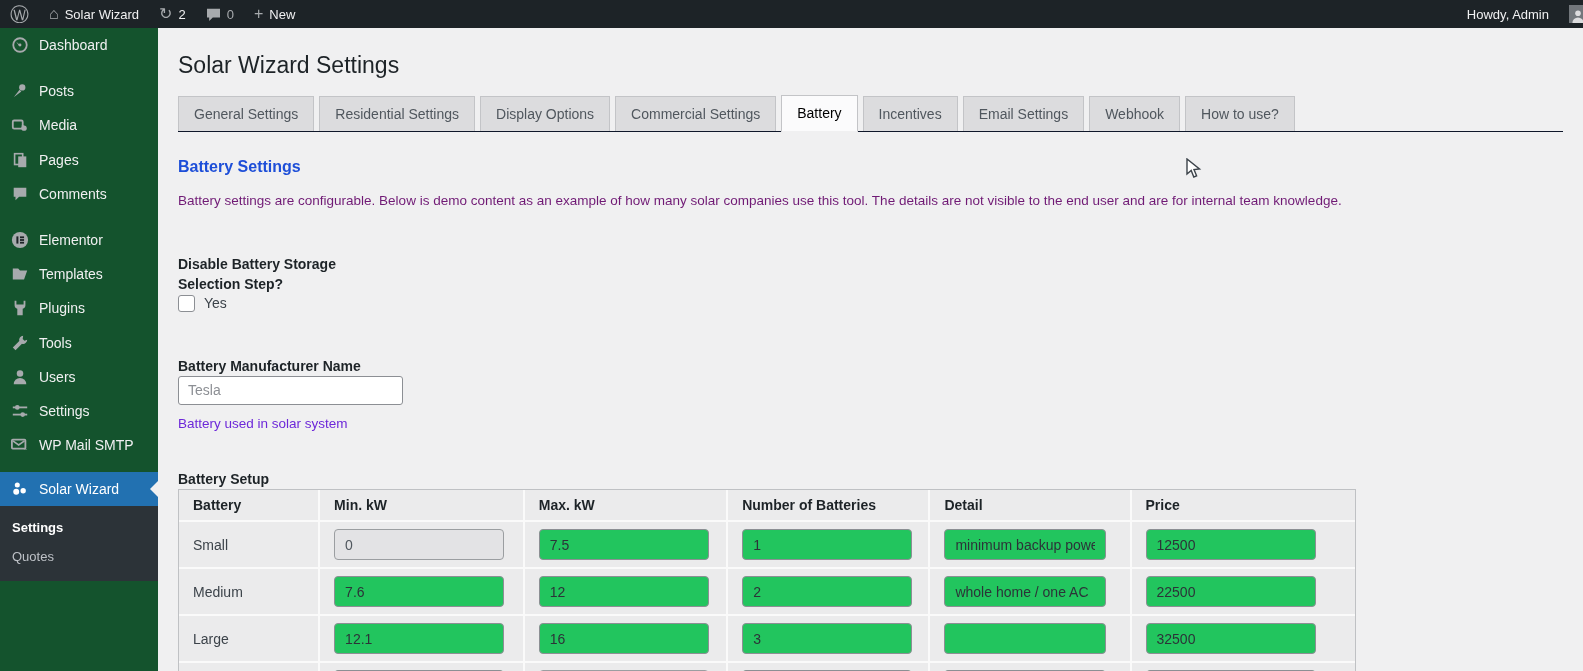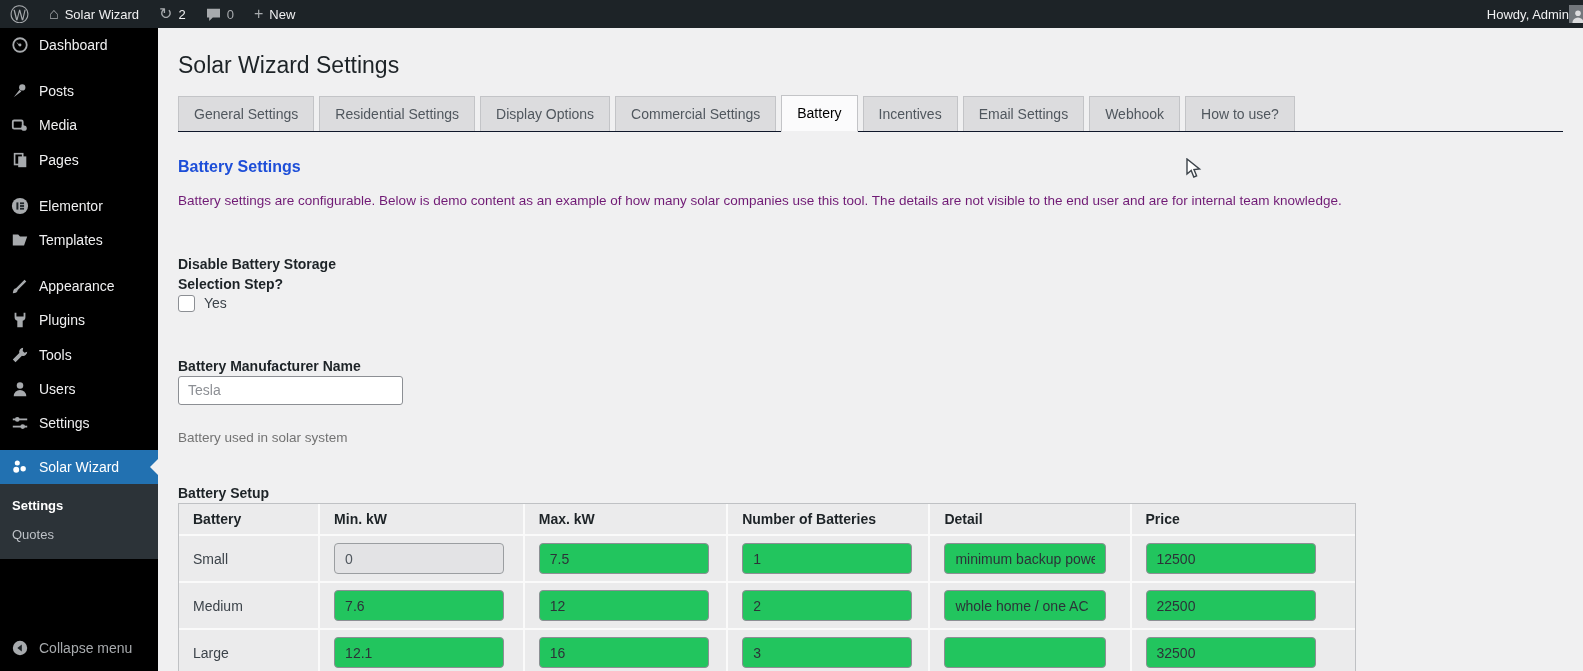--- a/index.html
+++ b/index.html
@@ -15,30 +15,30 @@
   #adminbar {
     position:absolute; top:0; left:0; right:0; height:28px;
     background:#1d2327; color:#f0f0f1; font-size:13px;
     display:flex; align-items:center; z-index:50;
   }
   .ab-item { display:flex; align-items:center; gap:6px; padding:0 10px; height:28px; color:#f0f0f1; cursor:pointer; }
   .ab-glyph { color:#a7aaad; font-size:16px; line-height:1; }
   .ab-glyph.wp { font-size:19px; }
   .ab-count { color:#f0f0f1; }
   .ab-count.dim { color:#a7aaad; }
-  .ab-right { margin-left:auto; display:flex; align-items:center; gap:0; padding-right:0; height:28px; }
+  .ab-right { margin-left:auto; display:flex; align-items:center; gap:20px; padding-right:0; height:28px; }
   .avatar { width:18px; height:18px; background:#72777c; margin-right:-4px; display:flex; align-items:flex-end; justify-content:center; overflow:hidden; }
   .avatar svg { width:14px; height:14px; fill:#dcdcde; }
   .ab-bubble { width:15px; height:13px; }
   .ab-bubble path { fill:#a7aaad; }
 
   
   #sidebar {
     position:absolute; top:28px; left:0; bottom:0; width:158px;
-    background:#000000; font-size:14px;
+    background:#14532d; font-size:14px;
   }
   .menu-item {
     display:flex; align-items:center; gap:10px; padding:8px 10px 8px 11px;
     color:#f0f0f1; cursor:pointer; line-height:1.3;
   }
   .menu-item .mi { width:18px; height:18px; flex:none; color:#a7aaad; display:inline-flex; }
   .menu-item .mi svg { width:18px; height:18px; fill:currentColor; }
   .menu-item.gap { margin-top:12px; }
   .menu-item.active { background:#2271b1; color:#fff; position:relative; margin-top:10px; }
   .menu-item.active .mi { color:#fff; }
@@ -79,21 +79,21 @@
   .checkbox-wrap { display:flex; align-items:center; gap:9px; font-size:14px; color:#3c434a; }
   .checkbox {
     width:17px; height:17px; border:1px solid #8c8f94; border-radius:3px; background:#fff; cursor:pointer;
   }
   input.text-input {
     width:225px; height:29px; border:1px solid #8c8f94; border-radius:3px;
     padding:0 9px; font-size:14px; font-family:"Liberation Sans",sans-serif;
     color:#2c3338; background:#fff;
   }
   input::placeholder { color:#8c8f94; opacity:1; }
-  .help-text { color:#737373; font-size:13.5px; margin-top:25px; }
+  .help-text { color:#6d28d9; font-size:13.5px; margin-top:11px; }
 
   
   table.battery { border-collapse:separate; border-spacing:0; border:1px solid #bfc1c4; width:1178px; }
   table.battery th, table.battery td {
     background:#ebebec; border-right:2px solid #fafafa; border-bottom:2px solid #fafafa;
     text-align:left; font-size:14px; padding:5px 14px; vertical-align:middle;
   }
   table.battery th { font-weight:bold; color:#1d2327; padding:7px 14px; }
   table.battery th:last-child, table.battery td:last-child { border-right:none; }
   table.battery tr:last-child td { border-bottom:none; }
@@ -178,48 +178,48 @@
   </div>
   <div class="menu-item">
     <span class="mi">
         <svg viewBox="0 0 20 20">
           <rect x="4" y="3" width="9" height="12" fill="none" stroke="currentColor" stroke-width="1.8"></rect>
           <rect x="8" y="6" width="9" height="12"></rect>
         </svg>
       </span>
     <span>Pages</span>
   </div>
+  <div class="menu-item">
+    <span class="mi">
+        <svg viewBox="0 0 20 20">
+          <path d="M3 3h14v10h-8l-4 4v-4H3z"></path>
+        </svg>
+      </span>
+    <span>Comments</span>
+  </div>
   <div class="menu-item gap">
     <span class="mi">
         <svg viewBox="0 0 20 20">
           <circle cx="10" cy="10" r="9"></circle>
           <rect x="6" y="6" width="2.2" height="8" fill="#1d2327"></rect>
           <rect x="10" y="6" width="4.5" height="2" fill="#1d2327"></rect>
           <rect x="10" y="9" width="4.5" height="2" fill="#1d2327"></rect>
           <rect x="10" y="12" width="4.5" height="2" fill="#1d2327"></rect>
         </svg>
       </span>
     <span>Elementor</span>
   </div>
   <div class="menu-item">
     <span class="mi">
         <svg viewBox="0 0 20 20">
           <path d="M2 4h6l2 2h8l-3.5 10H2z"></path>
         </svg>
       </span>
     <span>Templates</span>
   </div>
-  <div class="menu-item gap">
-    <span class="mi">
-        <svg viewBox="0 0 20 20">
-          <path d="M2 18c3.5 0 5-1 5.5-3.5L17 5l-2-2-9.5 9.5C3 13 2.5 14.5 2 18z"></path>
-        </svg>
-      </span>
-    <span>Appearance</span>
-  </div>
   <div class="menu-item">
     <span class="mi">
         <svg viewBox="0 0 20 20">
           <path d="M6 2v4h8V2h2v5a4 4 0 0 1-3 3.9V18H7v-7.1A4 4 0 0 1 4 7V2z"></path>
         </svg>
       </span>
     <span>Plugins</span>
   </div>
   <div class="menu-item">
     <span class="mi">
@@ -242,42 +242,43 @@
     <span class="mi">
         <svg viewBox="0 0 20 20">
           <rect x="2" y="5" width="16" height="2"></rect>
           <circle cx="7" cy="6" r="2.6"></circle>
           <rect x="2" y="13" width="16" height="2"></rect>
           <circle cx="13" cy="14" r="2.6"></circle>
         </svg>
       </span>
     <span>Settings</span>
   </div>
+  <div class="menu-item">
+    <span class="mi">
+        <svg viewBox="0 0 20 20">
+          <rect x="1" y="4" width="15" height="10" rx="1" fill="none" stroke="currentColor" stroke-width="2"></rect>
+          <path d="M2 5.5l6.5 4.5L15 5.5" fill="none" stroke="currentColor" stroke-width="1.8"></path>
+          <path d="M14 15h4l-2.5-2z"></path>
+        </svg>
+      </span>
+    <span>WP Mail SMTP</span>
+  </div>
   <div class="menu-item active">
     <span class="mi">
         <svg viewBox="0 0 20 20">
           <circle cx="7" cy="5.5" r="2.8"></circle>
           <circle cx="5.8" cy="13" r="3.3"></circle>
           <circle cx="13.5" cy="12" r="3"></circle>
         </svg>
       </span>
     <span>Solar Wizard</span>
   </div>
   <div class="submenu">
     <span class="submenu-link current">Settings</span>
     <span class="submenu-link">Quotes</span>
-  </div>
-  <div class="menu-item collapse-item">
-    <span class="mi">
-        <svg viewBox="0 0 20 20">
-          <circle cx="10" cy="10" r="8"></circle>
-          <path d="M12 6l-5 4 5 4z" fill="#1d2327"></path>
-        </svg>
-      </span>
-    <span>Collapse menu</span>
   </div>
 </div>
 
 <div id="main">
   <h1 class="page-title">Solar Wizard Settings</h1>
 
   <div class="tabs">
     <a class="tab">General Settings</a>
     <a class="tab">Residential Settings</a>
     <a class="tab">Display Options</a>

